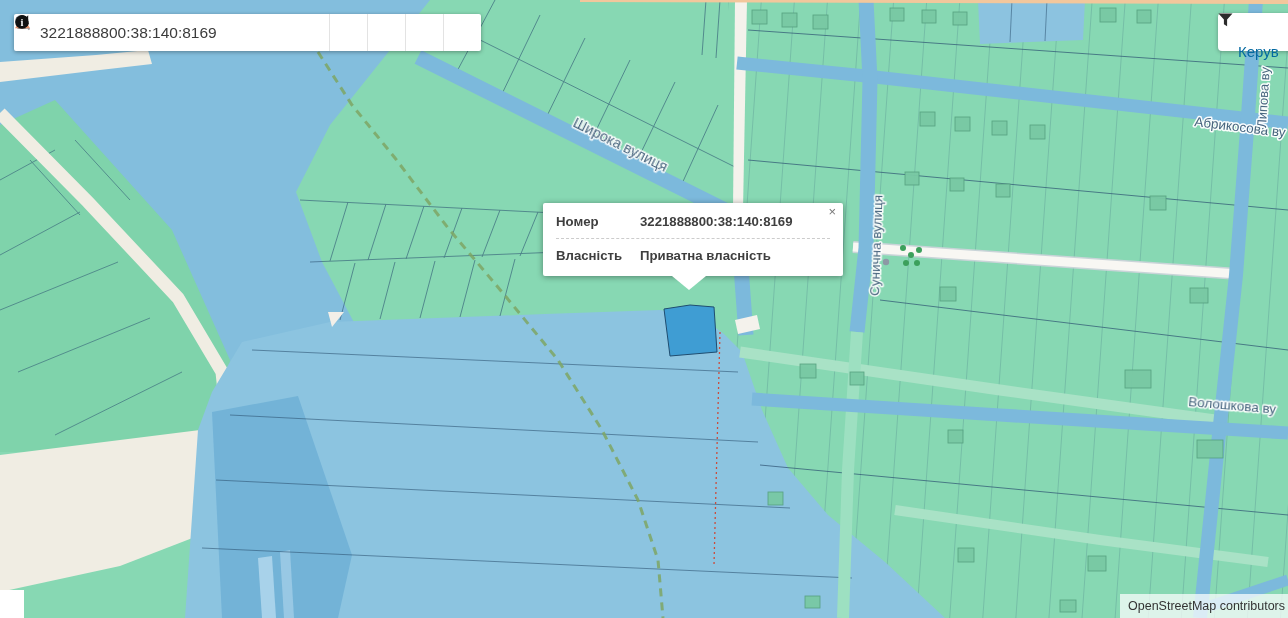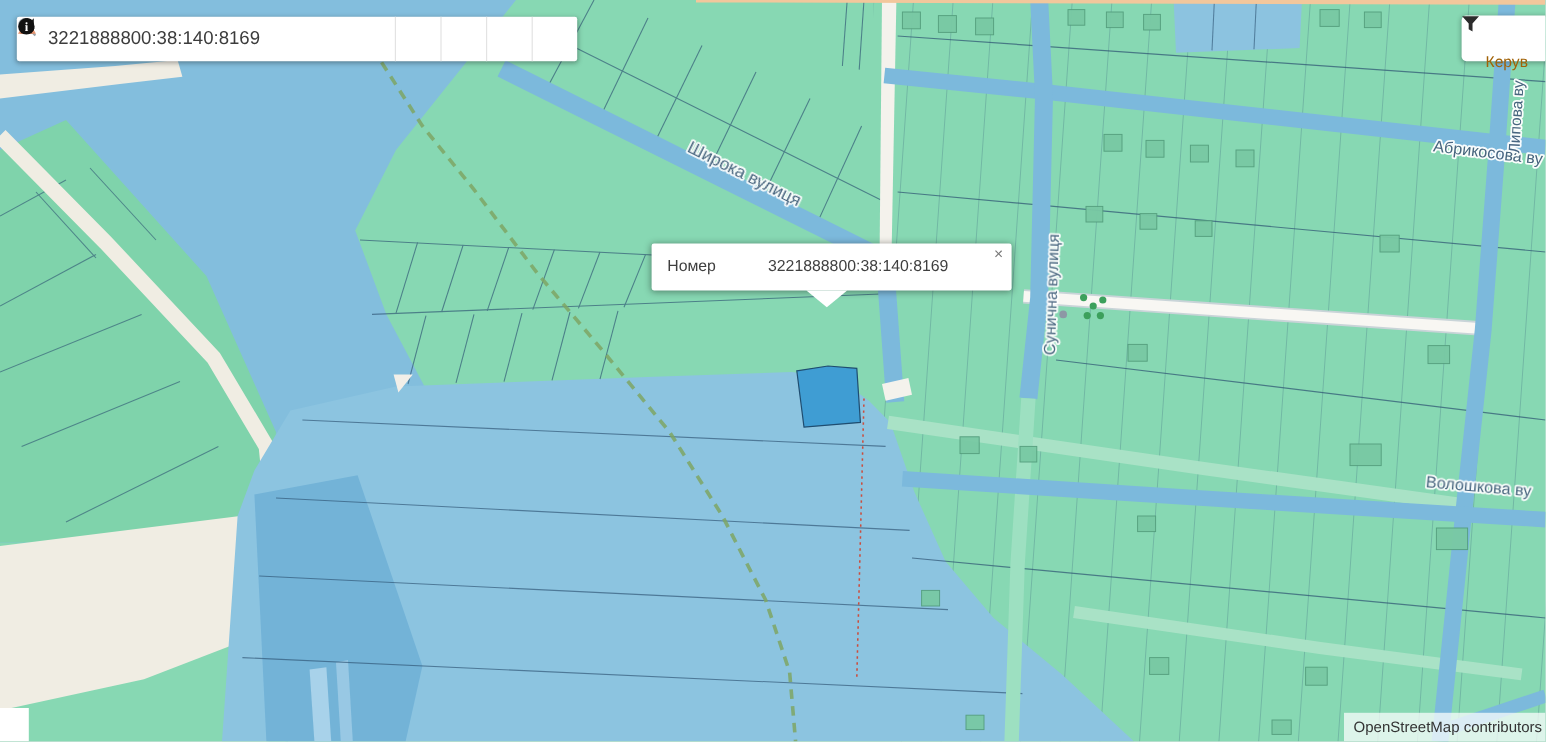--- a/index.html
+++ b/index.html
@@ -15,26 +15,26 @@
   .searchbar input{flex:1 1 auto;border:0;outline:0;font:15.5px "Liberation Sans",sans-serif;
     color:#3c3c3c;background:transparent;min-width:0;}
   .sb-btns{display:flex;align-items:stretch;height:100%;}
   .sb-btn{width:37px;display:flex;align-items:center;justify-content:center;
     border-left:1px solid #e3e3e3;cursor:pointer;}
 
   
   .layers-btn{position:absolute;left:1218px;top:13px;height:38px;width:110px;
     background:#fff;border-radius:4px;box-shadow:0 1px 4px rgba(0,0,0,.3);
     display:flex;align-items:center;padding-left:12px;cursor:pointer;}
-  .layers-btn .lbl{font-size:13px;color:#a16207;margin-left:8px;white-space:nowrap;margin-top:39px;}
+  .layers-btn .lbl{font-size:15px;color:#0369a1;margin-left:8px;white-space:nowrap;margin-top:39px;}
 
   
   .popup{position:absolute;left:543px;top:203px;width:300px;background:#fff;
     border-radius:2px;box-shadow:0 1px 6px rgba(0,0,0,.4);font-size:13.2px;color:#3f3f3f;}
-  .popup .rows{padding:2px 13px 4px 13px;}
+  .popup .rows{padding:2px 13px 4px 13px;font-weight:bold;}
   .prow{display:flex;padding:7px 0 6px 0;border-bottom:1px dashed #ccc;line-height:1.5;}
   .prow:last-child{border-bottom:0;}
   .prow .plabel{flex:0 0 84px;color:#3f3f3f;}
   .prow .pvalue{flex:1 1 auto;color:#3f3f3f;}
   .popup .close{position:absolute;top:2px;right:7px;font-size:13px;color:#777;
     cursor:pointer;line-height:14px;}
   .popup .tail{position:absolute;left:129px;top:100%;width:0;height:0;
     border-left:17px solid transparent;border-right:17px solid transparent;
     border-top:14px solid #fff;}
 
@@ -263,20 +263,24 @@
     <span class="lbl">Керув</span>
   </div>
 
   <div class="popup">
     <span class="close">×</span>
     <div class="rows">
       <div class="prow">
         <span class="plabel">Номер</span>
         <span class="pvalue">3221888800:38:140:8169</span>
       </div>
+      <div class="prow">
+        <span class="plabel">Власність</span>
+        <span class="pvalue">Приватна власність</span>
+      </div>
     </div>
     <div class="tail"></div>
   </div>
 
   <div class="attribution">
     <span>OpenStreetMap contributors |</span>
   </div>
 
 </div>
 

